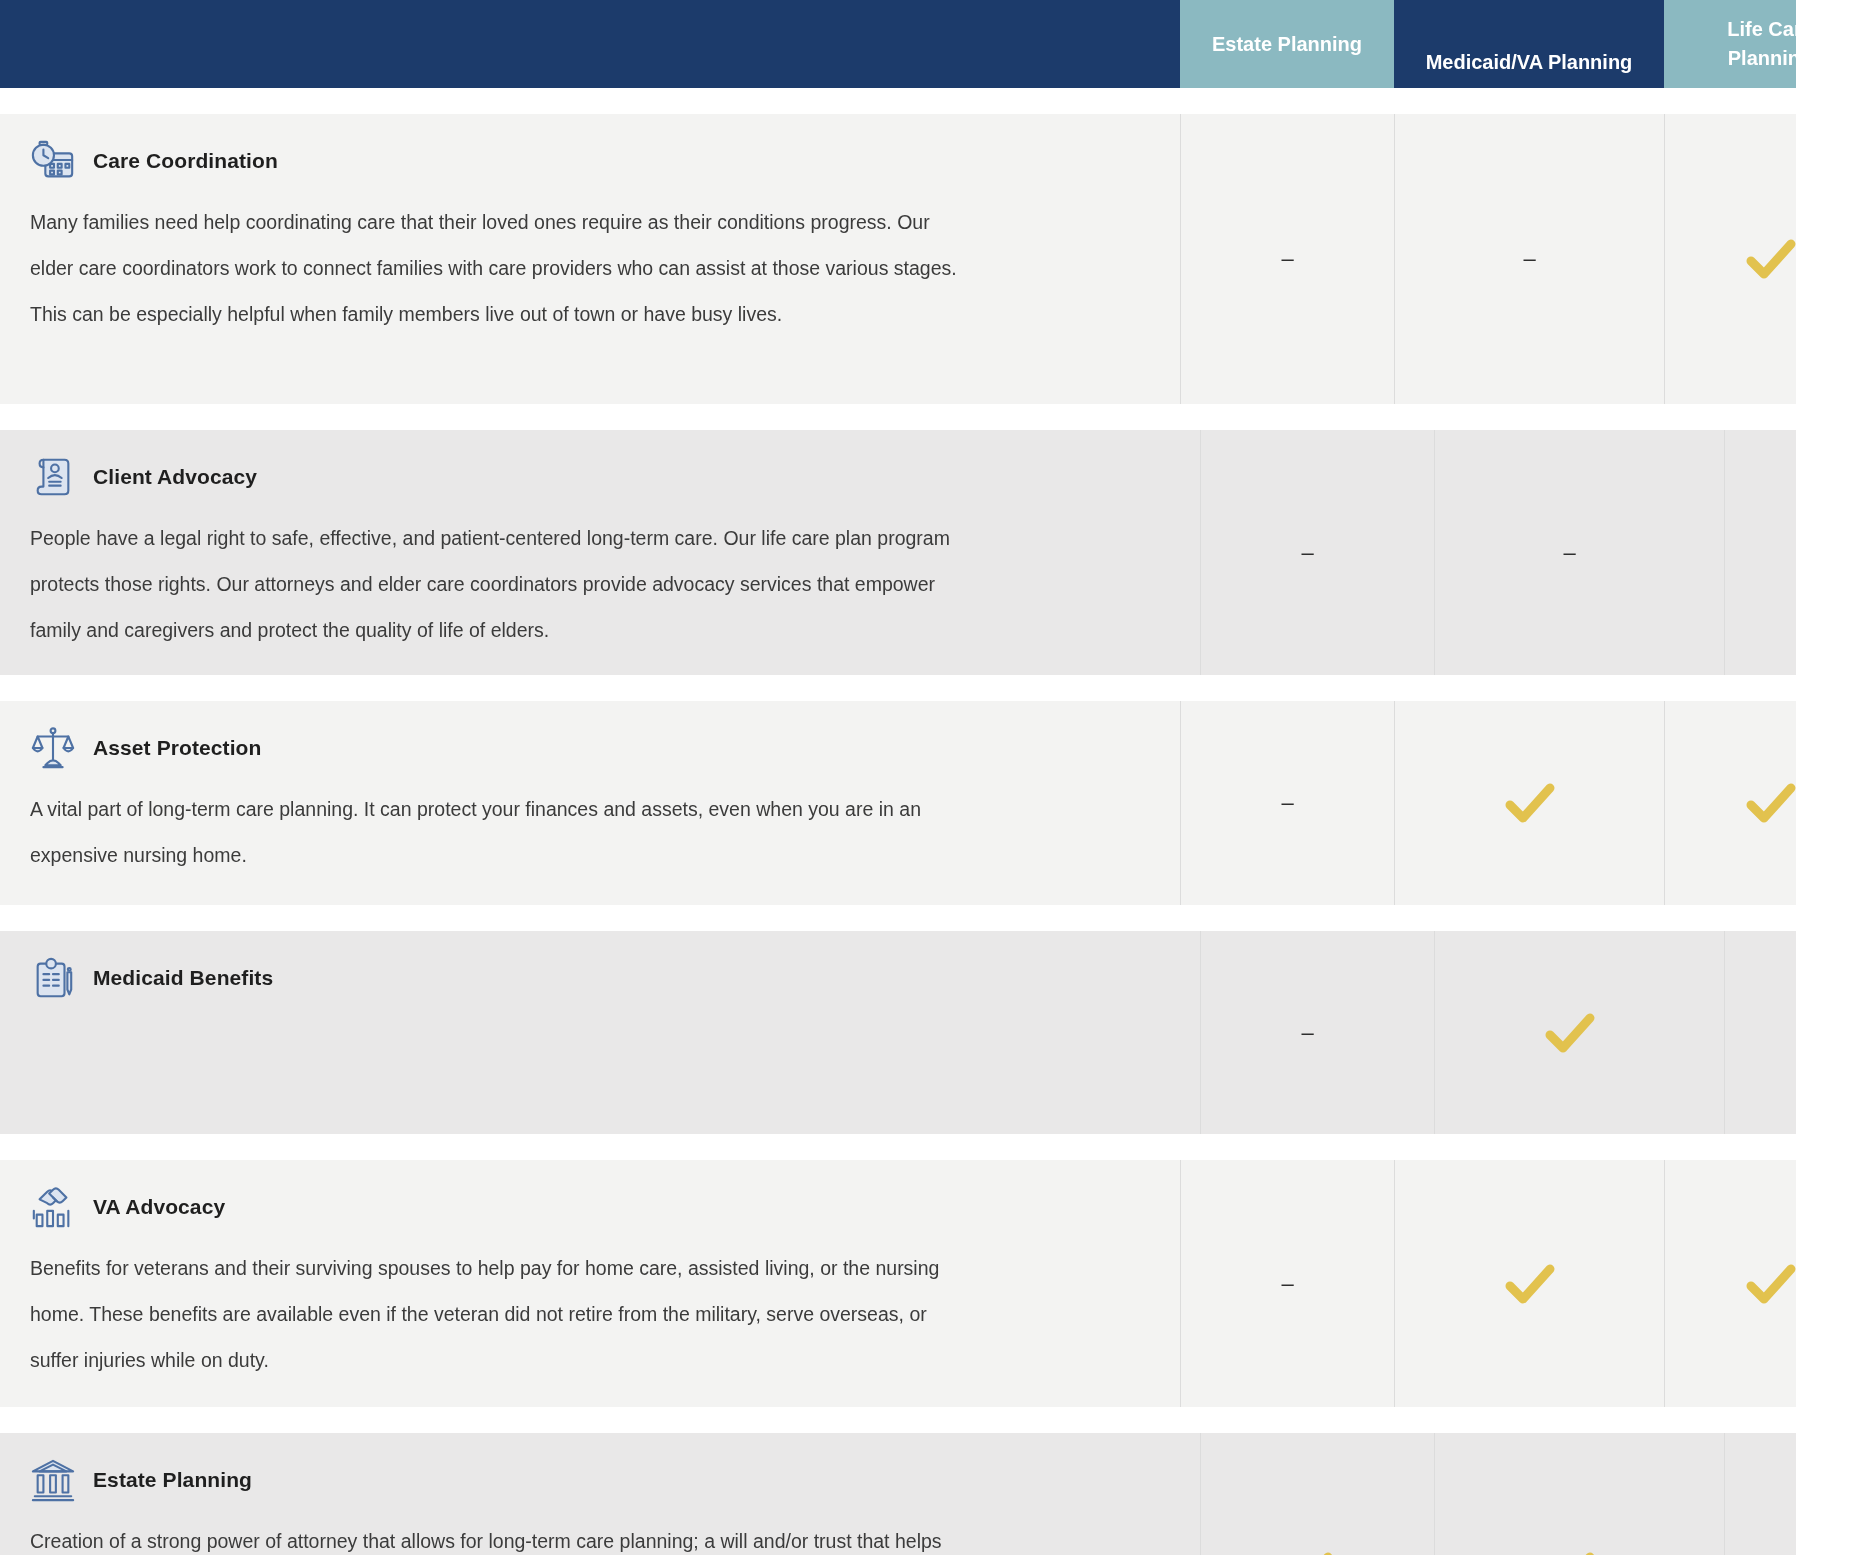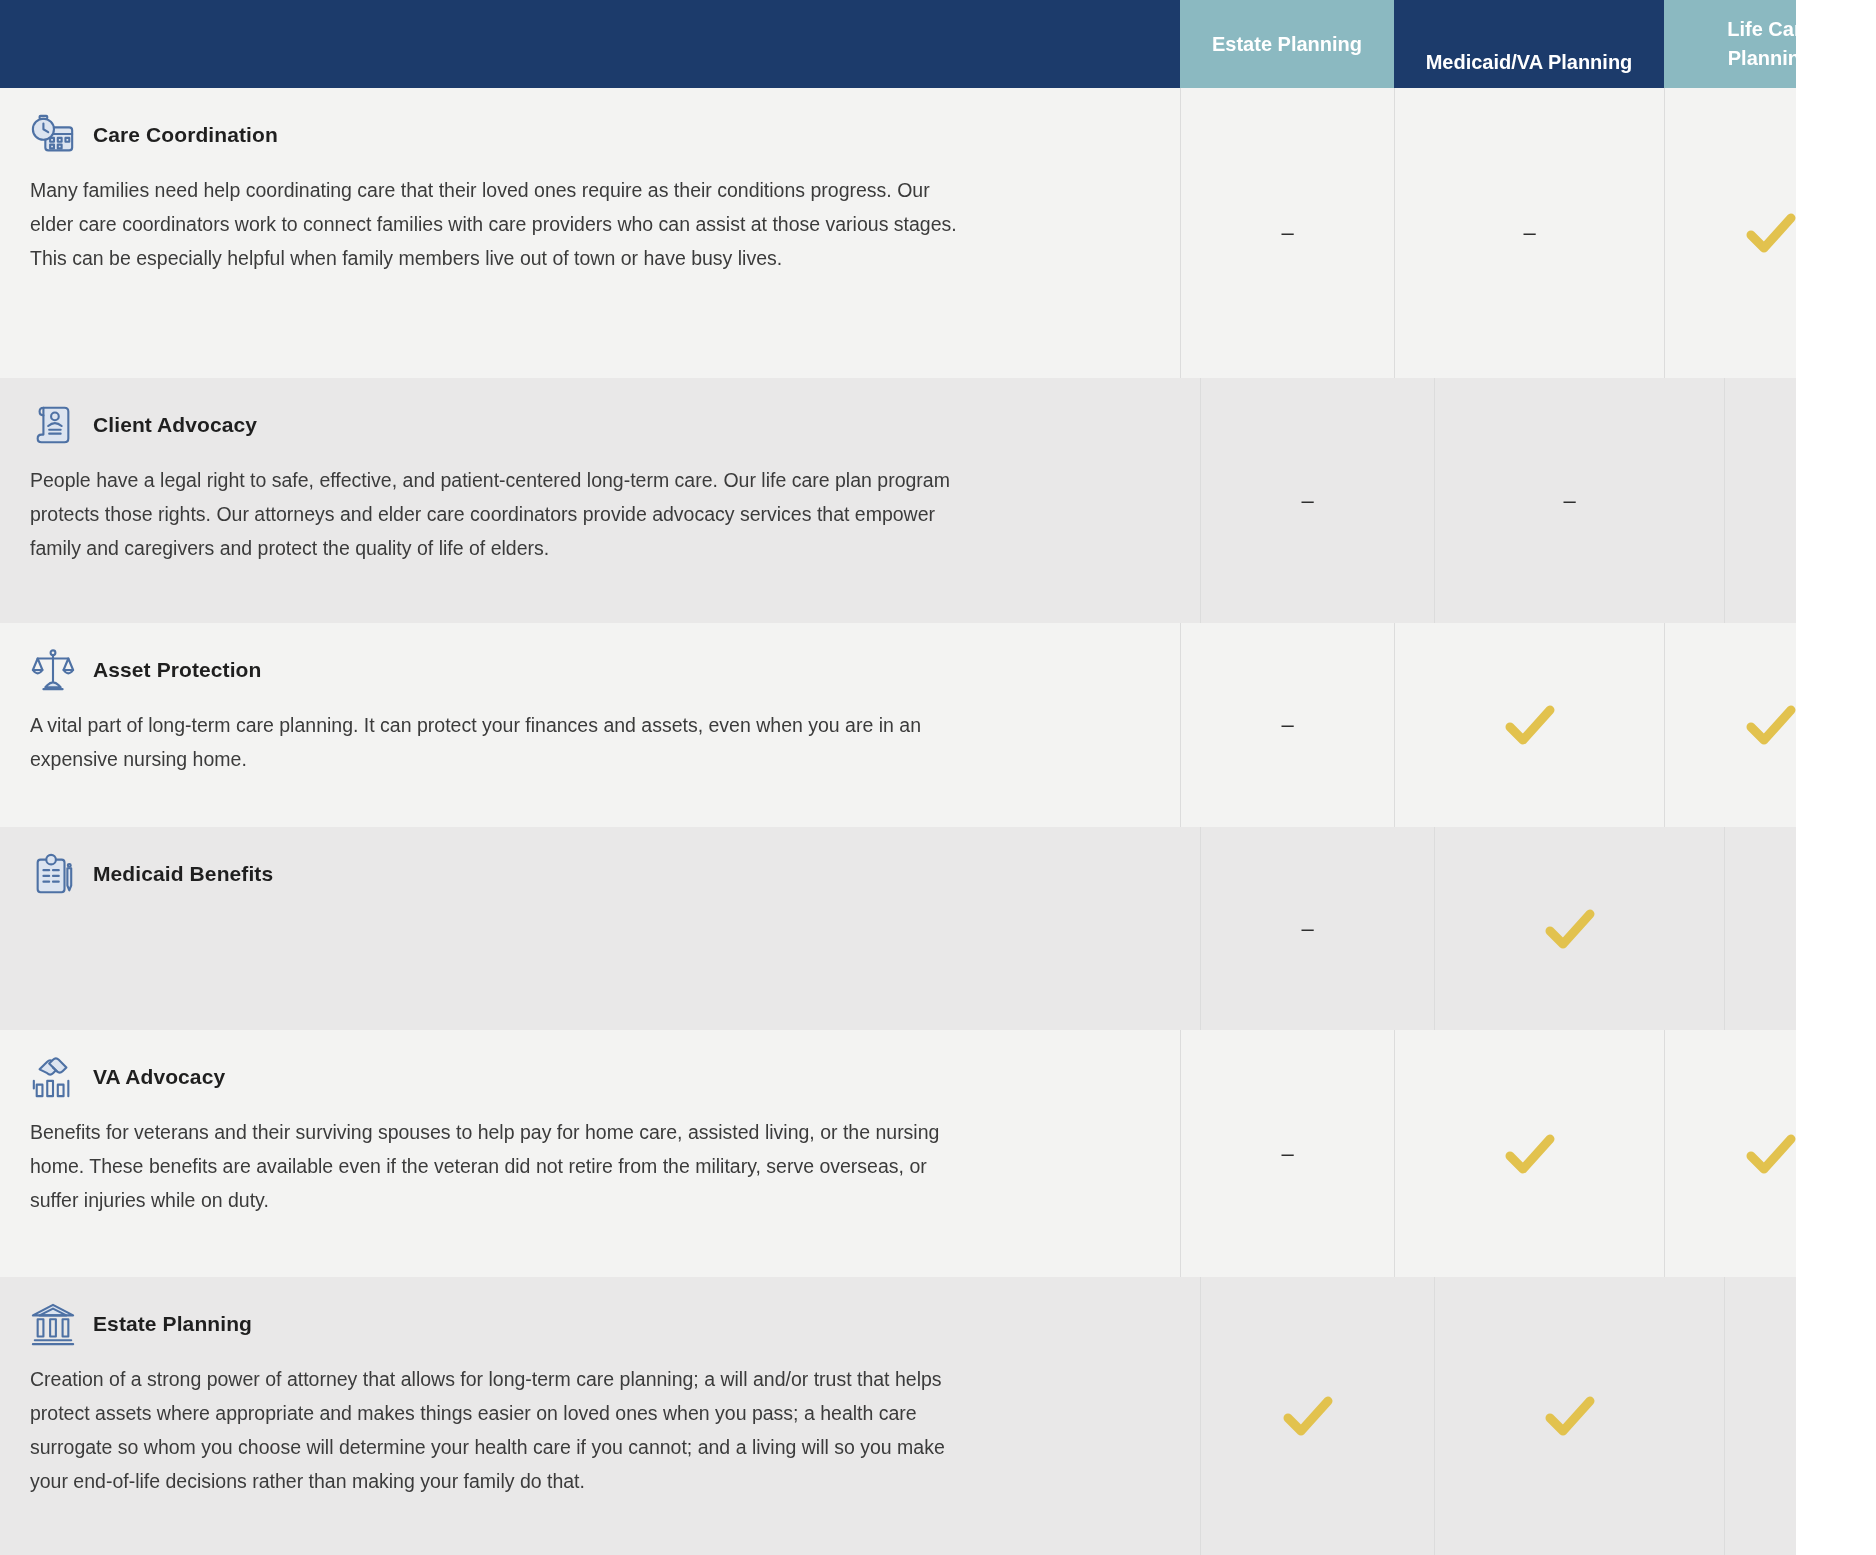--- a/index.html
+++ b/index.html
@@ -19,30 +19,30 @@
   body{font-family:"Liberation Sans", sans-serif; width:1876px;}
   .table{width:1796px;height:1555px;overflow:hidden;}
   .grid-row{display:grid;grid-template-columns:1180px 214px 270px 212px;}
   
   .header-row{height:88px;background:var(--navy);}
   .hcell{display:flex;align-items:center;justify-content:center;text-align:center;
          color:#fff;font-weight:700;font-size:20px;line-height:29px;padding:0 30px;}
   .hcell.teal{background:var(--teal);}
   .hcell.navy{background:var(--navy);margin-top:36px;}
   
-  .row{position:relative;}
+  .row{position:relative;margin-top:26px;}
   .row.light{background:var(--row-light);}
   .row.dark{background:var(--row-dark);gap:20px;}
   .r1{height:290px;} .r2{height:245px;} .r3{height:204px;}
   .r4{height:203px;} .r5{height:247px;} .r6{height:278px;}
   .feature{padding:24px 40px 0 30px;}
   .feature-head{display:flex;align-items:center;gap:17px;}
   .ficon{width:46px;height:46px;flex:0 0 46px;}
   .ftitle{font-size:21px;font-weight:700;color:var(--title);letter-spacing:.1px;}
-  .fdesc{margin-top:15px;font-size:19.5px;line-height:34px;color:var(--body);max-width:935px;}
+  .fdesc{margin-top:15px;font-size:19.5px;line-height:46px;color:var(--body);max-width:935px;}
   .mark-cell{border-left:1px solid var(--divider);display:flex;align-items:center;justify-content:center;}
   .dash{font-size:22px;color:#2e2e2e;font-weight:400;}
   .check-svg{display:block;}
   svg .ln{stroke:var(--icon-blue);stroke-width:2.2;fill:none;stroke-linecap:round;stroke-linejoin:round;}
   svg .fl{stroke:var(--icon-blue);stroke-width:2.2;fill:var(--icon-fill);stroke-linejoin:round;}
 </style>
 </head>
 <body>
 
 <div class="table">

